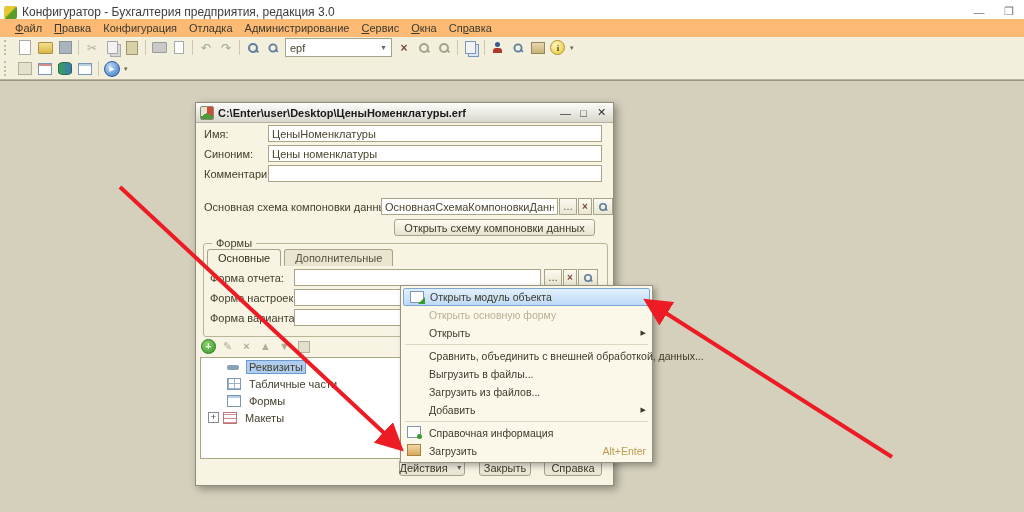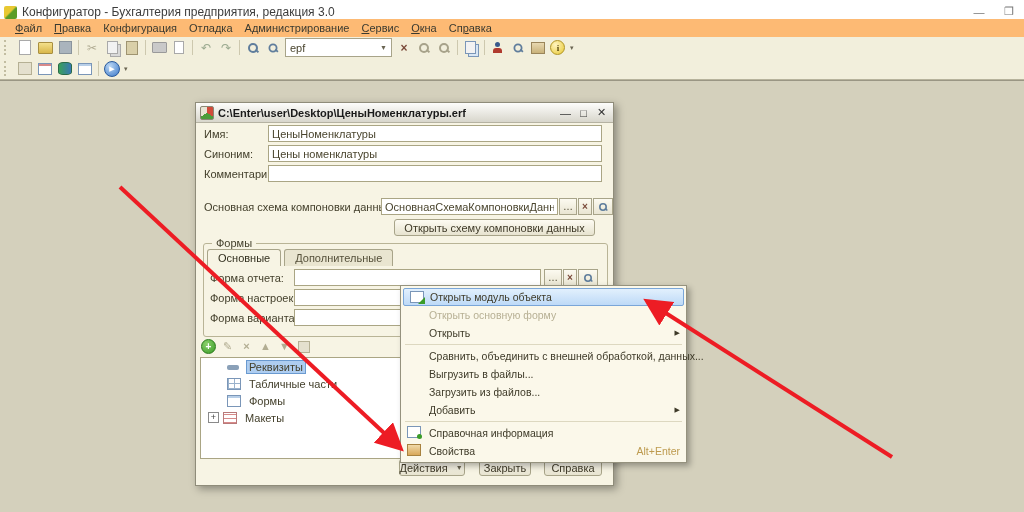--- a/index.html
+++ b/index.html
@@ -73,21 +73,21 @@
   .texp{width:11px;height:11px;margin-left:7px;box-sizing:border-box;border:1px solid #8a8a8a;background:#fff;color:#444;font-size:9px;line-height:9px;text-align:center}
   .texp.none{border:none;background:transparent}
   .ticon{width:14px;height:12px;margin-left:8px;margin-right:5px;flex:0 0 auto}
   .ti-dash{height:5px;margin-top:4px;background:#8aa0b8;border-radius:2px}
   .ti-grid{background:repeating-linear-gradient(0deg,#9ab2cc 0 1px,transparent 1px 5px),repeating-linear-gradient(90deg,#9ab2cc 0 1px,transparent 1px 6px),#fff;border:1px solid #7a96b8;box-sizing:border-box}
   .ti-form{background:#fff;border:1px solid #7a96b8;box-shadow:inset 0 2px 0 #b8cfe8;box-sizing:border-box}
   .ti-layout{background:repeating-linear-gradient(0deg,#d88a8a 0 1px,transparent 1px 4px),#fff;border:1px solid #b87a7a;box-sizing:border-box}
   .tlabel{padding:0 3px;white-space:nowrap}
   .trow.sel .tlabel{background:#aecdf0;border:1px solid #6a9ad0;padding:0 2px}
   
-  .cmenu{position:absolute;left:400px;top:204px;width:287px;box-sizing:border-box;background:#fbf8ea;border:1px solid #95927e;box-shadow:3px 3px 6px rgba(0,0,0,.3);z-index:10;font-size:10.5px;color:#3e3a28;padding:2px 0}
+  .cmenu{position:absolute;left:400px;top:204px;width:253px;box-sizing:border-box;background:#fbf8ea;border:1px solid #95927e;box-shadow:3px 3px 6px rgba(0,0,0,.3);z-index:10;font-size:10.5px;color:#3e3a28;padding:2px 0}
   .ci{height:18px;display:flex;align-items:center;padding-left:28px;padding-right:6px;position:relative;white-space:nowrap}
   .ci.hl{background:linear-gradient(#e2f0fd,#bedaf7);border:1px solid #7aa6d8;border-radius:2px;margin:0 2px;height:16px;padding-left:26px}
   .ci.dis{color:#b7b094}
   .ci .sub{position:absolute;right:6px;font-size:7px;color:#3e3a28}
   .ci .short{margin-left:auto;color:#bd9a4e}
   .csep{height:1px;background:#ddd8c0;margin:2px 4px}
   .cmi{position:absolute;left:6px;top:2px;width:14px;height:12px;background:#fff;border:1px solid #7a96b8;box-sizing:border-box}
   .cmi.mod::after{content:"";position:absolute;right:-2px;bottom:-2px;width:0;height:0;border-style:solid;border-width:0 0 7px 7px;border-color:transparent transparent #3a9c28 transparent}
   .cmi.info::after{content:"";position:absolute;right:-2px;bottom:-2px;width:5px;height:5px;border-radius:50%;background:#3a9c28}
   .cmi.prop{background:linear-gradient(#f0d9a8,#d9a85a);border-color:#a8823f}
@@ -347,21 +347,21 @@
       <span>Добавить</span>
       <span class="sub">▶</span>
     </div>
     <div class="csep"></div>
     <div class="ci">
       <span class="cmi info"></span>
       <span>Справочная информация</span>
     </div>
     <div class="ci">
       <span class="cmi prop"></span>
-      <span>Свойства</span>
+      <span>Загрузить</span>
       <span class="short">Alt+Enter</span>
     </div>
   </div>
 </div>
 
 <svg class="arrows" viewBox="0 0 1024 512">
   <defs>
     <marker id="ah" markerWidth="7" markerHeight="7" refX="5" refY="3.5" orient="auto">
       <path d="M0,0 L7,3.5 L0,7 z" fill="#ed1c24"></path>
     </marker>

